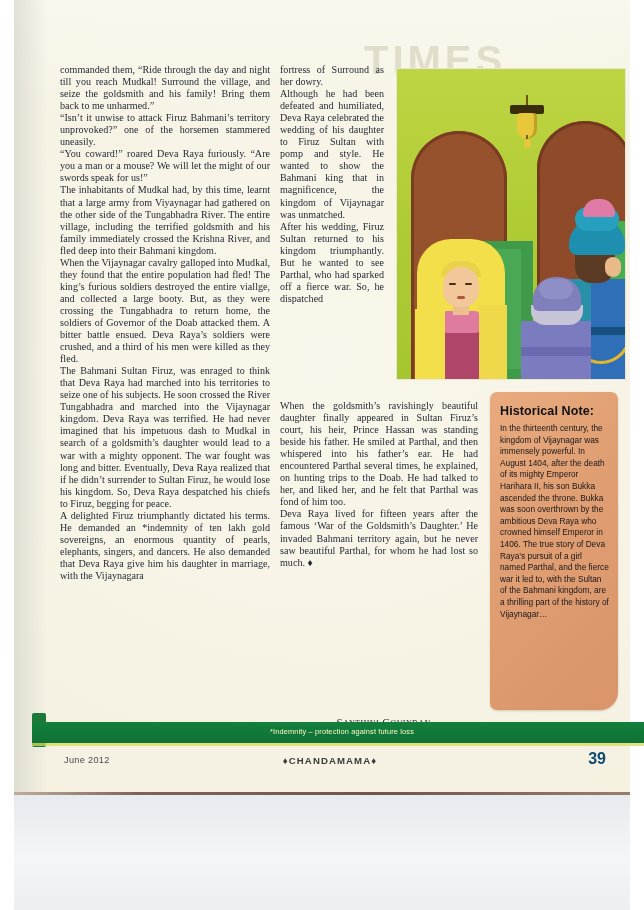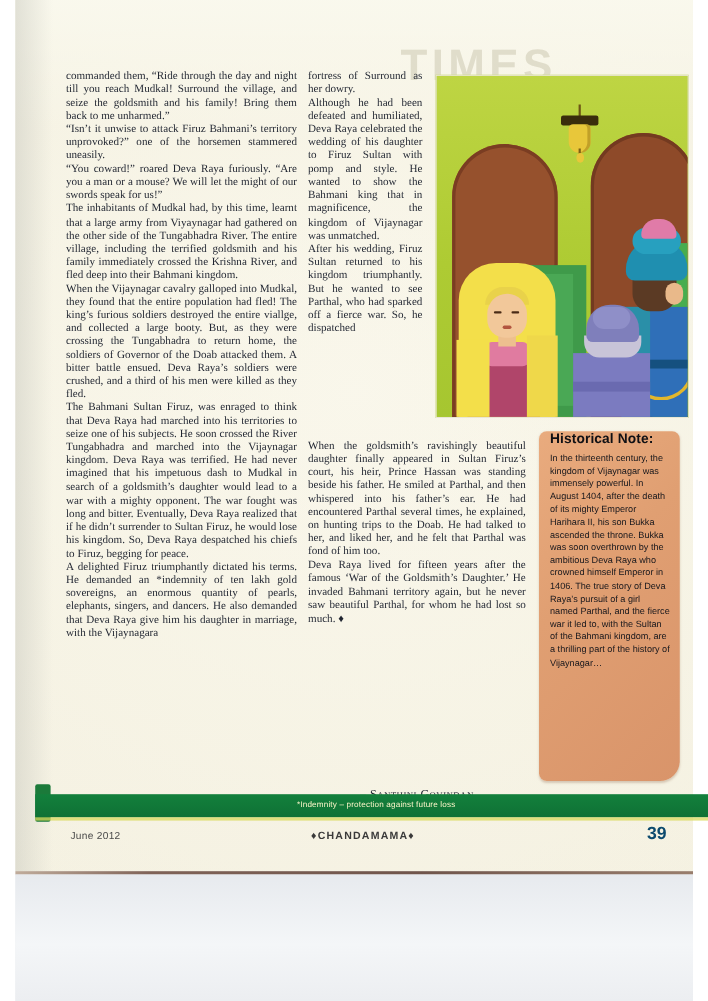--- a/index.html
+++ b/index.html
@@ -137,21 +137,21 @@
     border:3px solid #e3b72c;border-radius:0 0 40px 40px;border-top:none;
   }
   .green-right{position:absolute;left:196px;top:152px;width:36px;height:158px;background:#47ad4f;}
 
   
   #note{
     position:absolute;left:476px;top:392px;width:128px;height:318px;
     background:linear-gradient(135deg,#e9ab7e,#e09f72 40%,#d9946a);
     border-radius:7px 7px 18px 7px;
     box-shadow:0 1px 2px rgba(120,70,40,.25);
-    padding:0 9px 6px 10px;box-sizing:border-box;
+    padding:12px 9px 6px 10px;box-sizing:border-box;
   }
   #note h3{
     margin:0 0 5px 0;font-family:"Liberation Sans", sans-serif;
     font-size:12.5px;font-weight:bold;color:#101014;letter-spacing:.1px;
   }
   #note .note-body{
     font-family:"Liberation Sans", sans-serif;
     font-size:8.3px;line-height:11.6px;color:#17171c;
   }
   #note .note-body p{margin:0;}

